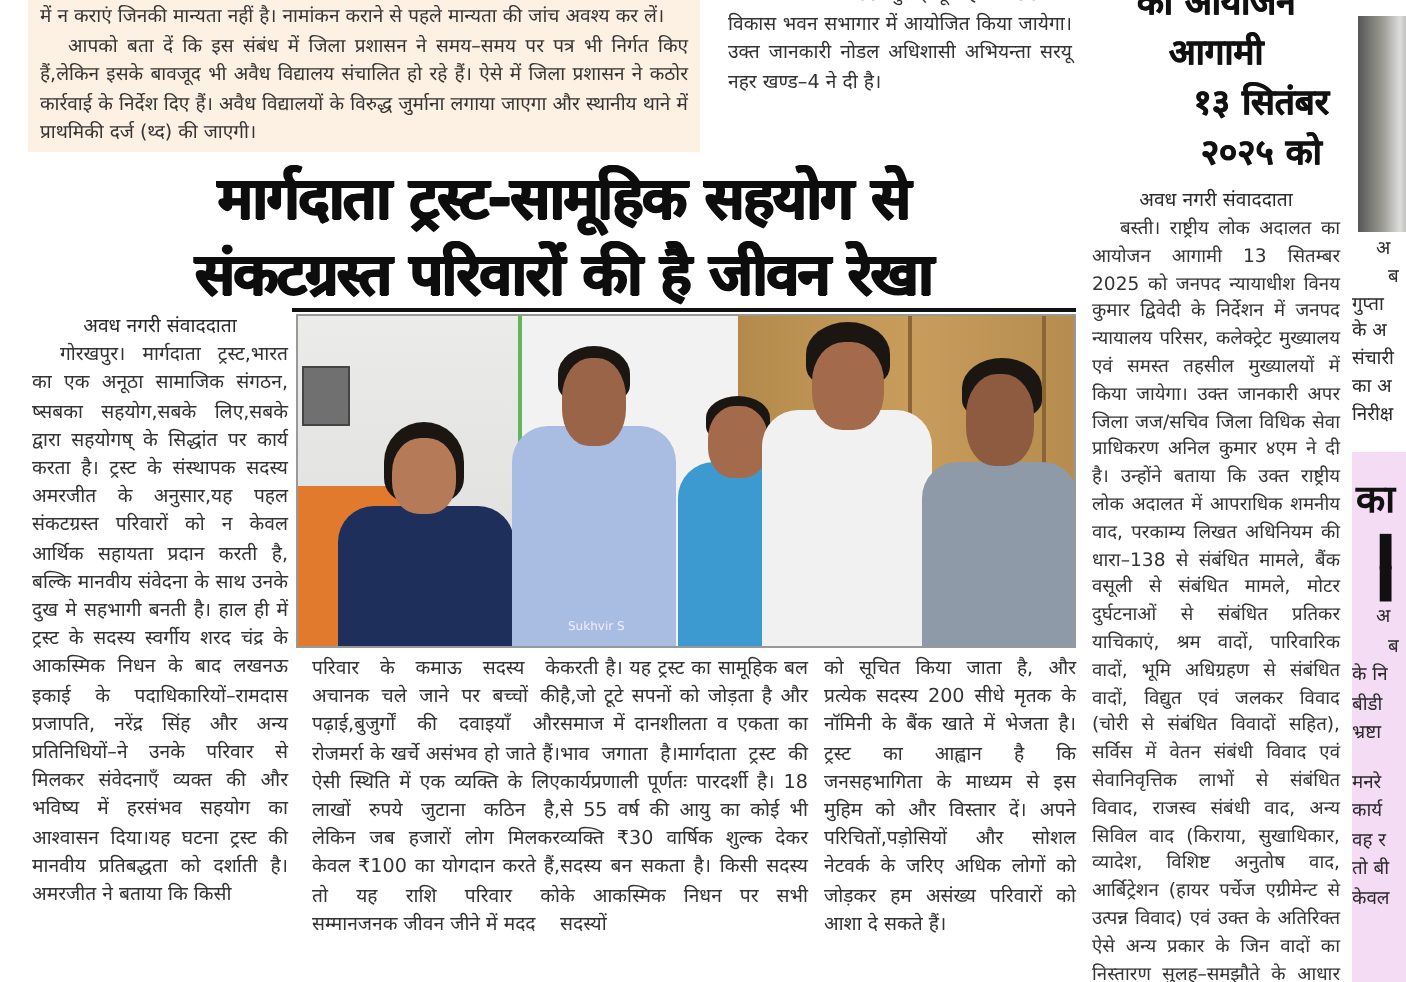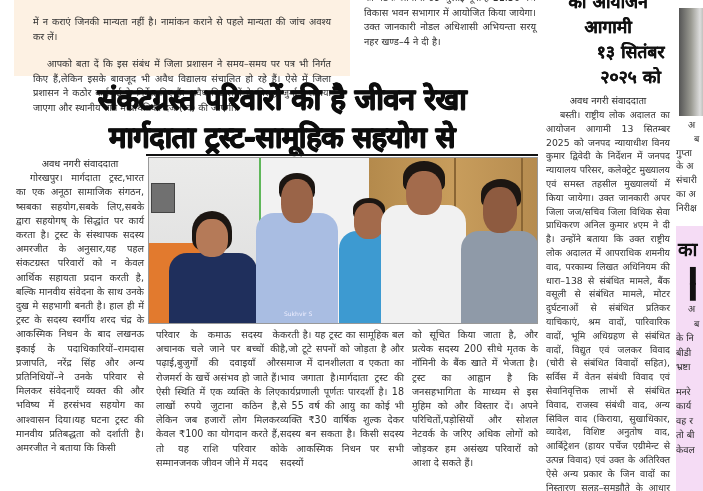--- a/index.html
+++ b/index.html
@@ -1,20 +1,20 @@
 <!DOCTYPE html>
 <html><head>
 <meta charset="utf-8">
 <style>
   * { margin: 0; padding: 0; box-sizing: border-box; }
   html, body { width: 703px; height: 491px; overflow: hidden; background: #ffffff; }
   body { position: relative; font-family: "DejaVu Sans", sans-serif; color: #2a2a2a; }
 
   .col-text { font-size: 9.6px; line-height: 14.2px; color: #333; text-align: justify; }
-  .col-text p { margin: 13px; }
+  .col-text p { margin: 0; }
   .indent { text-indent: 14px; }
 
   
   #top-box {
     position: absolute; left: 14px; top: 0; width: 336px; height: 76px;
     background: #fdf1e3; padding: 2px 6px 0 6px;
   }
   #top-box .col-text { font-size: 9.5px; line-height: 14.6px; }
 
   
@@ -87,22 +87,22 @@
     <p>में न कराएं जिनकी मान्यता नहीं है। नामांकन कराने से पहले मान्यता की जांच अवश्य कर लें।</p>
     <p class="indent">आपको बता दें कि इस संबंध में जिला प्रशासन ने समय–समय पर पत्र भी निर्गत किए हैं,लेकिन इसके बावजूद भी अवैध विद्यालय संचालित हो रहे हैं। ऐसे में जिला प्रशासन ने कठोर कार्रवाई के निर्देश दिए हैं। अवैध विद्यालयों के विरुद्ध जुर्माना लगाया जाएगा और स्थानीय थाने में प्राथमिकी दर्ज (थ्द) की जाएगी।</p>
   </div>
 </div>
 
 <div id="top-mid">
   <div class="col-text" style="margin-top:-9px;">की बैठक आगामी 09 जुलाई पूर्वान्ह 11.30 बजे विकास भवन सभागार में आयोजित किया जायेगा। उक्त जानकारी नोडल अधिशासी अभियन्ता सरयू नहर खण्ड–4 ने दी है।</div>
 </div>
 
 <div id="headline">
+  <div>मार्गदाता ट्रस्ट-सामूहिक सहयोग से</div>
   <div>संकटग्रस्त परिवारों की है जीवन रेखा</div>
-  <div>मार्गदाता ट्रस्ट-सामूहिक सहयोग से</div>
 </div>
 <div id="headline-rule"></div>
 
 <div id="col1">
   <div class="byline">अवध नगरी संवाददाता</div>
   <div class="col-text indent">गोरखपुर। मार्गदाता ट्रस्ट,भारत का एक अनूठा सामाजिक संगठन, ष्सबका सहयोग,सबके लिए,सबके द्वारा सहयोगष् के सिद्धांत पर कार्य करता है। ट्रस्ट के संस्थापक सदस्य अमरजीत के अनुसार,यह पहल संकटग्रस्त परिवारों को न केवल आर्थिक सहायता प्रदान करती है, बल्कि मानवीय संवेदना के साथ उनके दुख मे सहभागी बनती है। हाल ही में ट्रस्ट के सदस्य स्वर्गीय शरद चंद्र के आकस्मिक निधन के बाद लखनऊ इकाई के पदाधिकारियों–रामदास प्रजापति, नरेंद्र सिंह और अन्य प्रतिनिधियों–ने उनके परिवार से मिलकर संवेदनाएँ व्यक्त की और भविष्य में हरसंभव सहयोग का आश्वासन दिया।यह घटना ट्रस्ट की मानवीय प्रतिबद्धता को दर्शाती है।अमरजीत ने बताया कि किसी</div>
 </div>
 
 <div id="photo">
   <div class="wall-left"></div>

